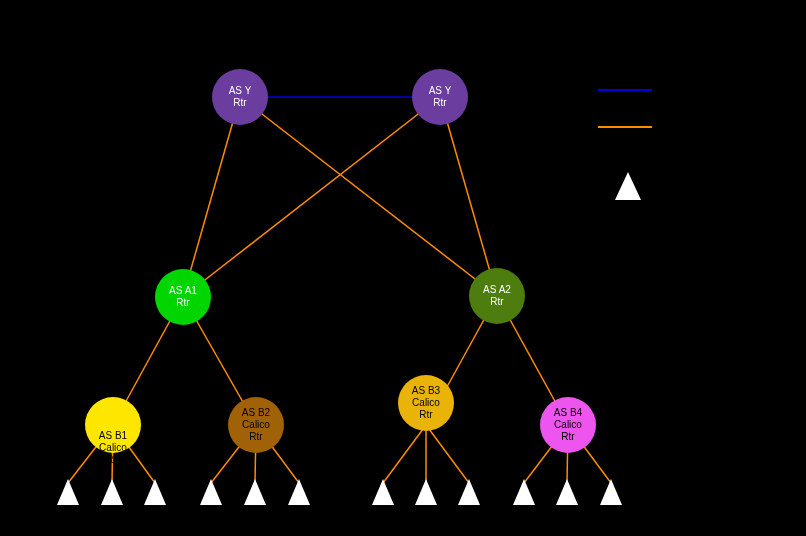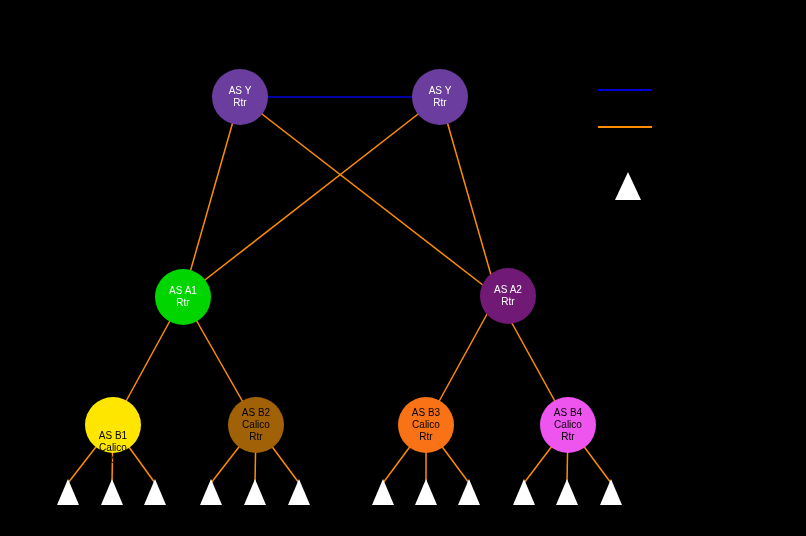--- a/index.html
+++ b/index.html
@@ -110,38 +110,38 @@
   <div class="node" style="left: 412px; top: 69px; background-color: rgb(106, 61, 158);">
     <span class="node-label" style="color: rgb(255, 255, 255);">AS Y
 Rtr</span>
   </div>
 
   <div class="node" style="left: 155px; top: 269px; background-color: rgb(0, 213, 0);">
     <span class="node-label" style="color: rgb(255, 255, 255); text-align: center;">AS A1
 Rtr</span>
   </div>
 
-  <div class="node" style="left: 480px; top: 268px; background-color: #701a75;">
+  <div class="node" style="left: 469px; top: 268px; background-color: #4d7c0f;">
     <span class="node-label" style="color: rgb(255, 255, 255);">AS A2
 Rtr</span>
   </div>
 
   <div class="node" style="left: 85px; top: 397px; background-color: rgb(255, 230, 0);">
     <span class="node-label" style="color: rgb(0, 0, 0); margin-top: 46px;">AS B1
 Calico
 Rtr</span>
   </div>
 
   <div class="node" style="left: 228px; top: 397px; background-color: #a16207;">
     <span class="node-label" style="color: rgb(0, 0, 0);">AS B2
 Calico
 Rtr</span>
   </div>
 
-  <div class="node" style="left: 398px; top: 397px; background-color: #f97316;">
+  <div class="node" style="left: 398px; top: 375px; background-color: #eab308;">
     <span class="node-label" style="color: rgb(0, 0, 0);">AS B3
 Calico
 Rtr</span>
   </div>
 
   <div class="node" style="left: 540px; top: 397px; background-color: rgb(238, 85, 238);">
     <span class="node-label" style="color: rgb(0, 0, 0);">AS B4
 Calico
 Rtr</span>
   </div>

